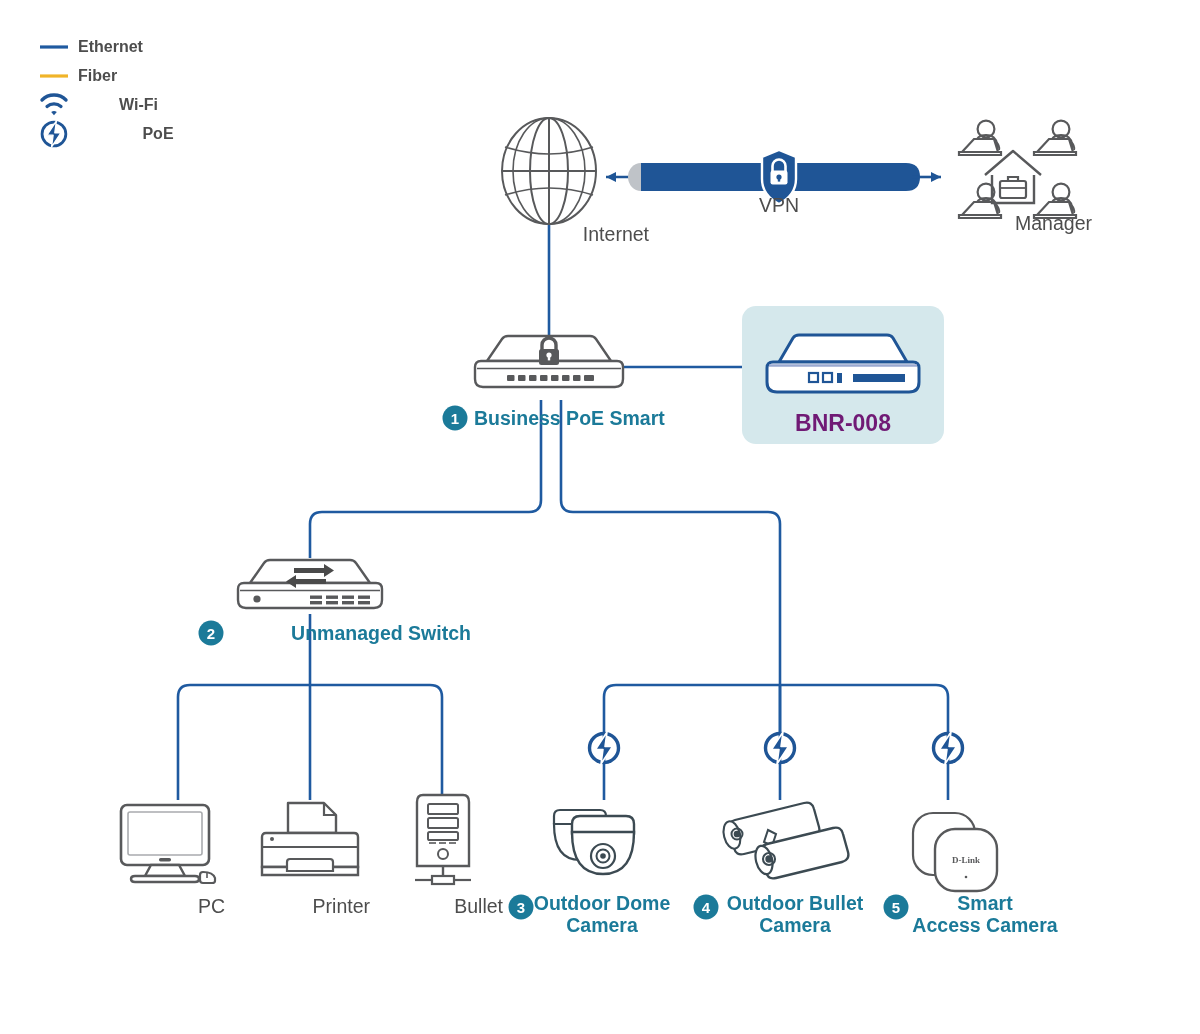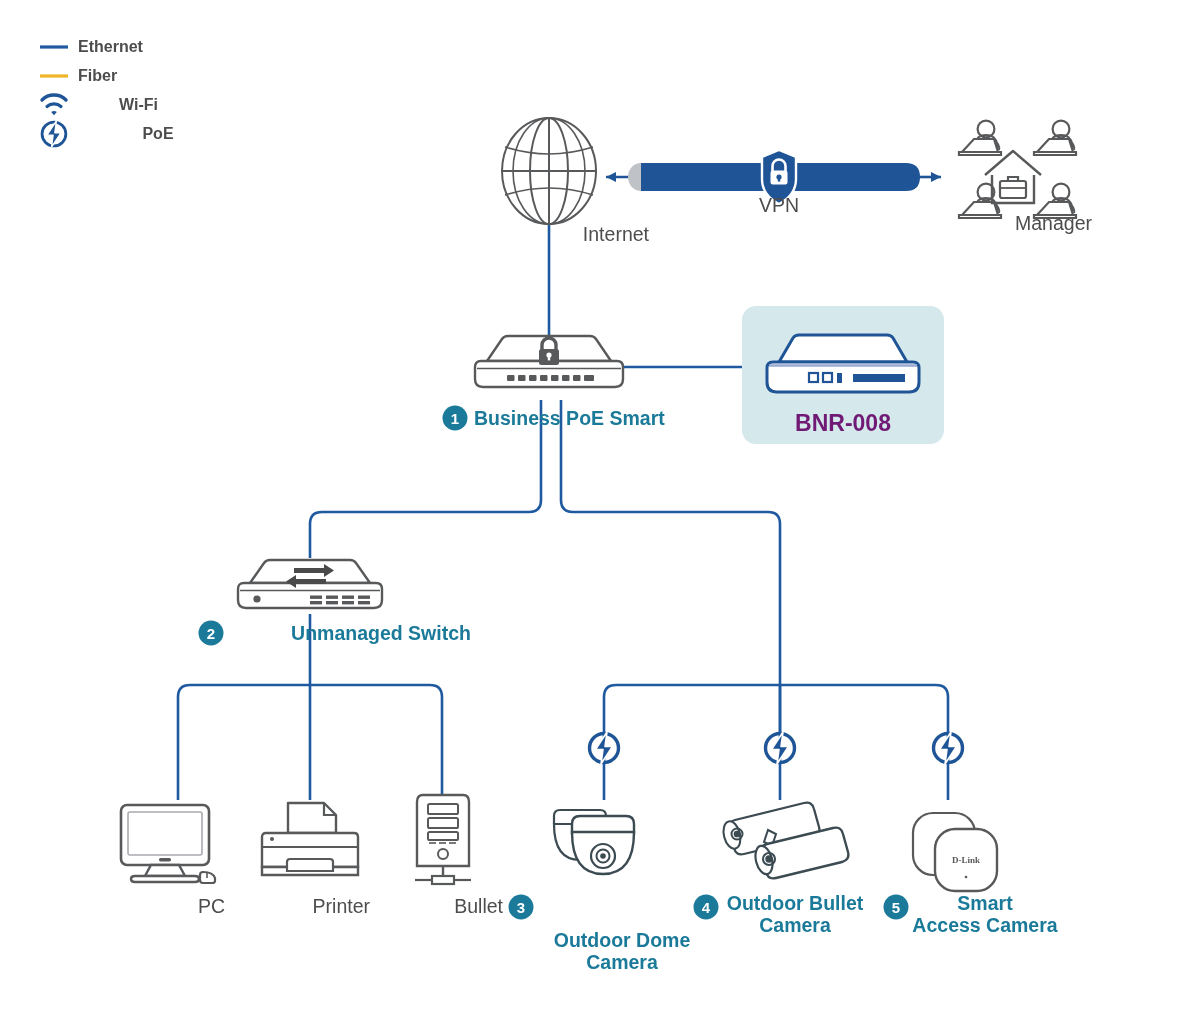--- a/index.html
+++ b/index.html
@@ -336,18 +336,18 @@
 <div class="lbl dev-label" style="left:932px; top:213px; width:160px;">Manager</div>
 
 <div class="lbl node-label" style="left:474px; top:408px; width:300px; text-align:left;">Business PoE Smart</div>
 <div class="lbl prod-label" style="left:742px; top:411px; width:202px;">BNR-008</div>
 <div class="lbl node-label" style="left:231px; top:623px; width:300px; text-align:center;">Unmanaged Switch</div>
 
 <div class="lbl dev-label" style="left:105px; top:896px; width:120px;">PC</div>
 <div class="lbl dev-label" style="left:250px; top:896px; width:120px;">Printer</div>
 <div class="lbl dev-label" style="left:383px; top:896px; width:120px;">Bullet</div>
 
-<div class="lbl node-label" style="left:549px; top:893px; width:146px;margin-top:37px;">Outdoor Dome
+<div class="lbl node-label" style="left:529px; top:893px; width:146px;">Outdoor Dome
 Camera</div>
 <div class="lbl node-label" style="left:722px; top:893px; width:146px;">Outdoor Bullet
 Camera</div>
 <div class="lbl node-label" style="left:912px; top:893px; width:146px;">Smart
 Access Camera</div>
 
 </body></html>

